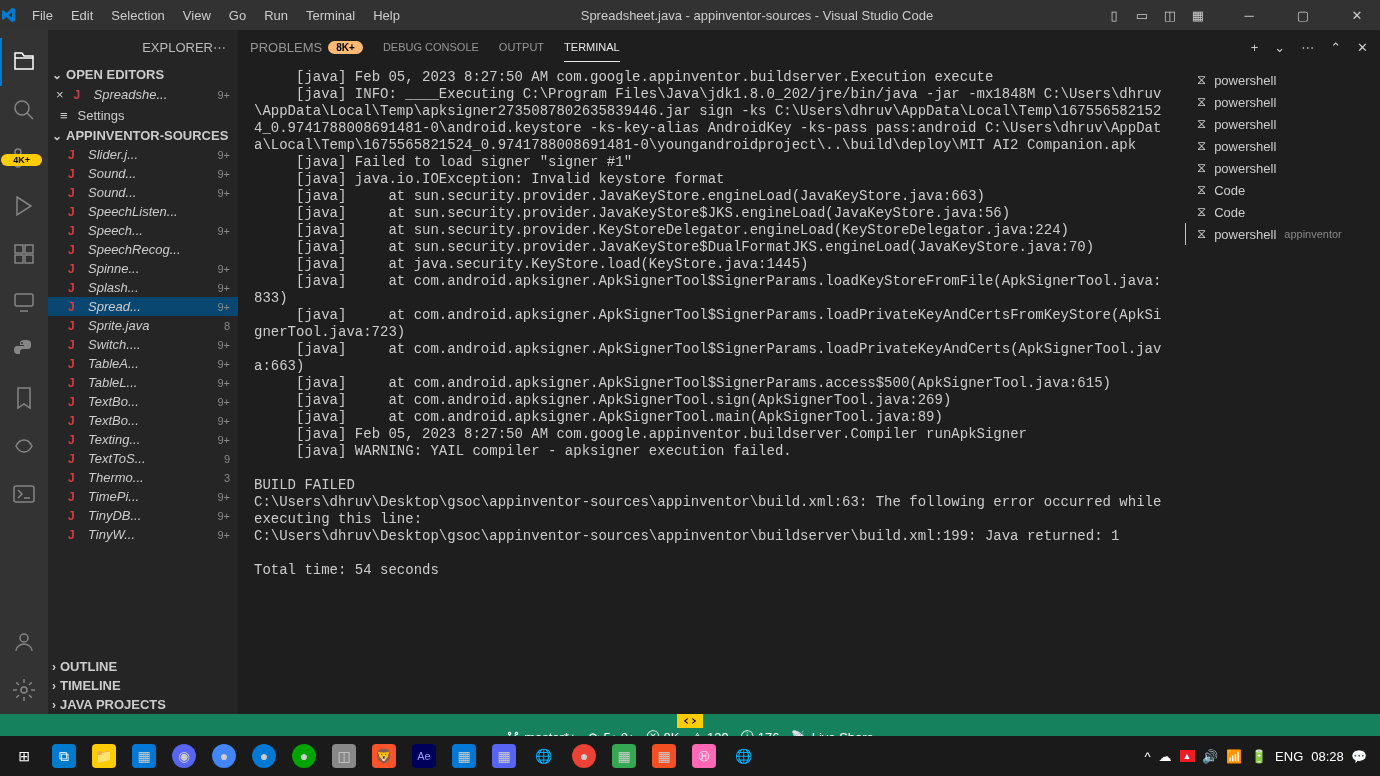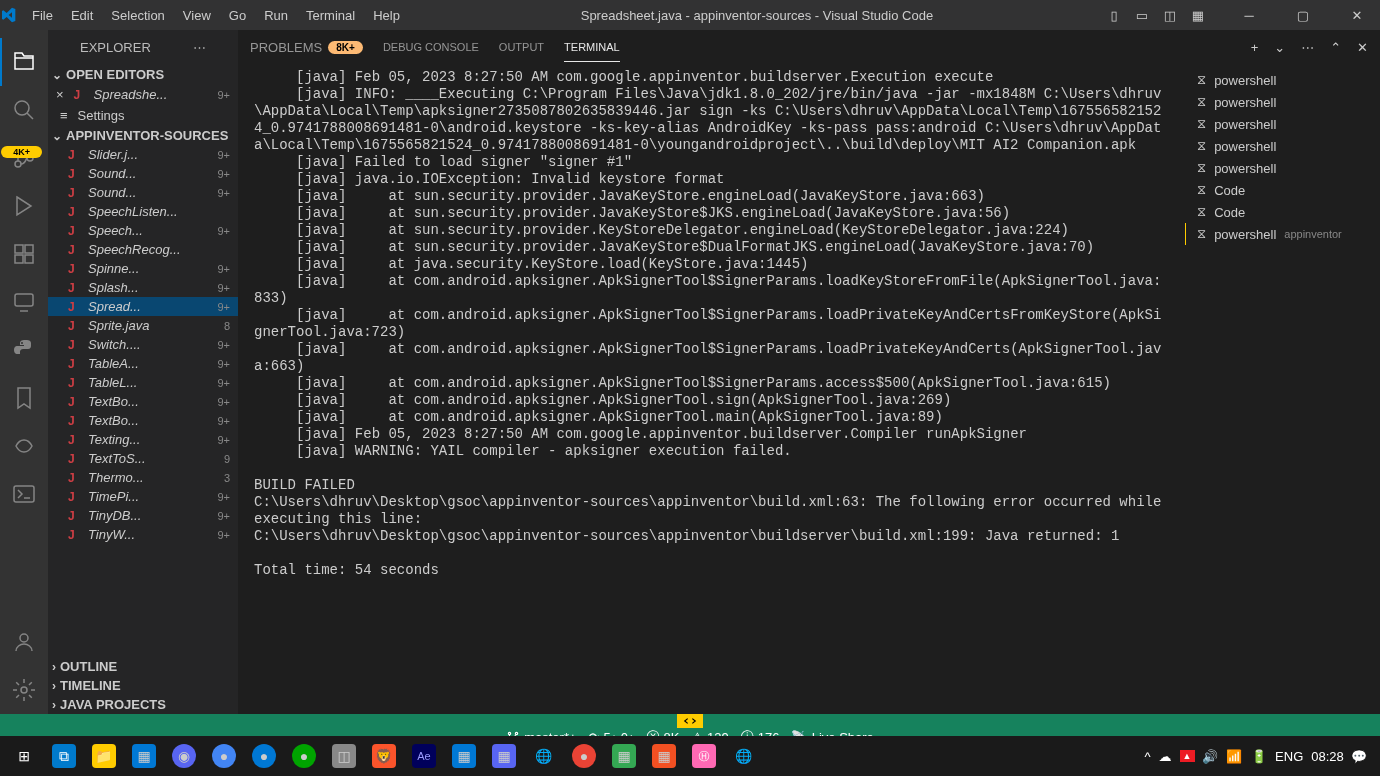--- a/index.html
+++ b/index.html
@@ -11,24 +11,24 @@
 .window-title { flex: 1; text-align: center; color: #cccccc; }
 .window-controls { display: flex; gap: 8px; align-items: center; }
 .layout-icons { display: flex; gap: 12px; margin-right: 20px; }
 .layout-icon { width: 16px; height: 16px; display: flex; align-items: center; justify-content: center; color: #cccccc; }
 .window-btn { width: 46px; height: 30px; display: flex; align-items: center; justify-content: center; color: #cccccc; }
 .main-area { flex: 1; display: flex; overflow: hidden; }
 .activity-bar { width: 48px; background: #333333; display: flex; flex-direction: column; align-items: center; padding-top: 8px; }
 .activity-item { width: 48px; height: 48px; display: flex; align-items: center; justify-content: center; color: #858585; position: relative; }
 .activity-item.active { color: #ffffff; }
 .activity-item.active::before { content: ''; position: absolute; left: 0; top: 0; bottom: 0; width: 2px; background: #007acc; }
-.activity-badge { position: absolute; bottom: 24px; right: 6px; background: #ffcc00; color: #000; font-size: 9px; border-radius: 8px; padding: 1px 12px; font-weight: bold; }
+.activity-badge { position: absolute; bottom: 16px; right: 6px; background: #ffcc00; color: #000; font-size: 9px; border-radius: 8px; padding: 1px 12px; font-weight: bold; }
 .activity-bottom { margin-top: auto; }
 .sidebar { width: 190px; background: #252526; display: flex; flex-direction: column; }
-.sidebar-header { height: 35px; display: flex; align-items: center; justify-content: space-between; padding: 0 32px; color: #bbbbbb; font-size: 11px; }
+.sidebar-header { height: 35px; display: flex; align-items: center; justify-content: flex-end; padding: 0 12px; color: #bbbbbb; font-size: 11px; }
 .sidebar-section { display: flex; align-items: center; padding: 2px 4px; color: #cccccc; font-size: 11px; font-weight: 600; cursor: pointer; }
 .chevron { margin-right: 4px; font-size: 12px; }
 .editor-tab { display: flex; align-items: center; padding: 3px 8px 3px 24px; color: #cccccc; gap: 6px; }
 .editor-tab .close-x { color: #cccccc; margin-right: 4px; margin-left: -16px; }
 .file-list { flex: 1; overflow: hidden; }
 .file-item { display: flex; align-items: center; padding: 2px 8px 2px 20px; color: #cccccc; gap: 6px; position: relative; }
 .file-item.selected { background: #094771; }
 .file-icon { color: #cc3e44; font-weight: bold; font-size: 12px; width: 14px; }
 .file-name { flex: 1; white-space: nowrap; overflow: hidden; text-overflow: ellipsis; font-style: italic; }
 .file-badge { color: #888; font-size: 11px; }

